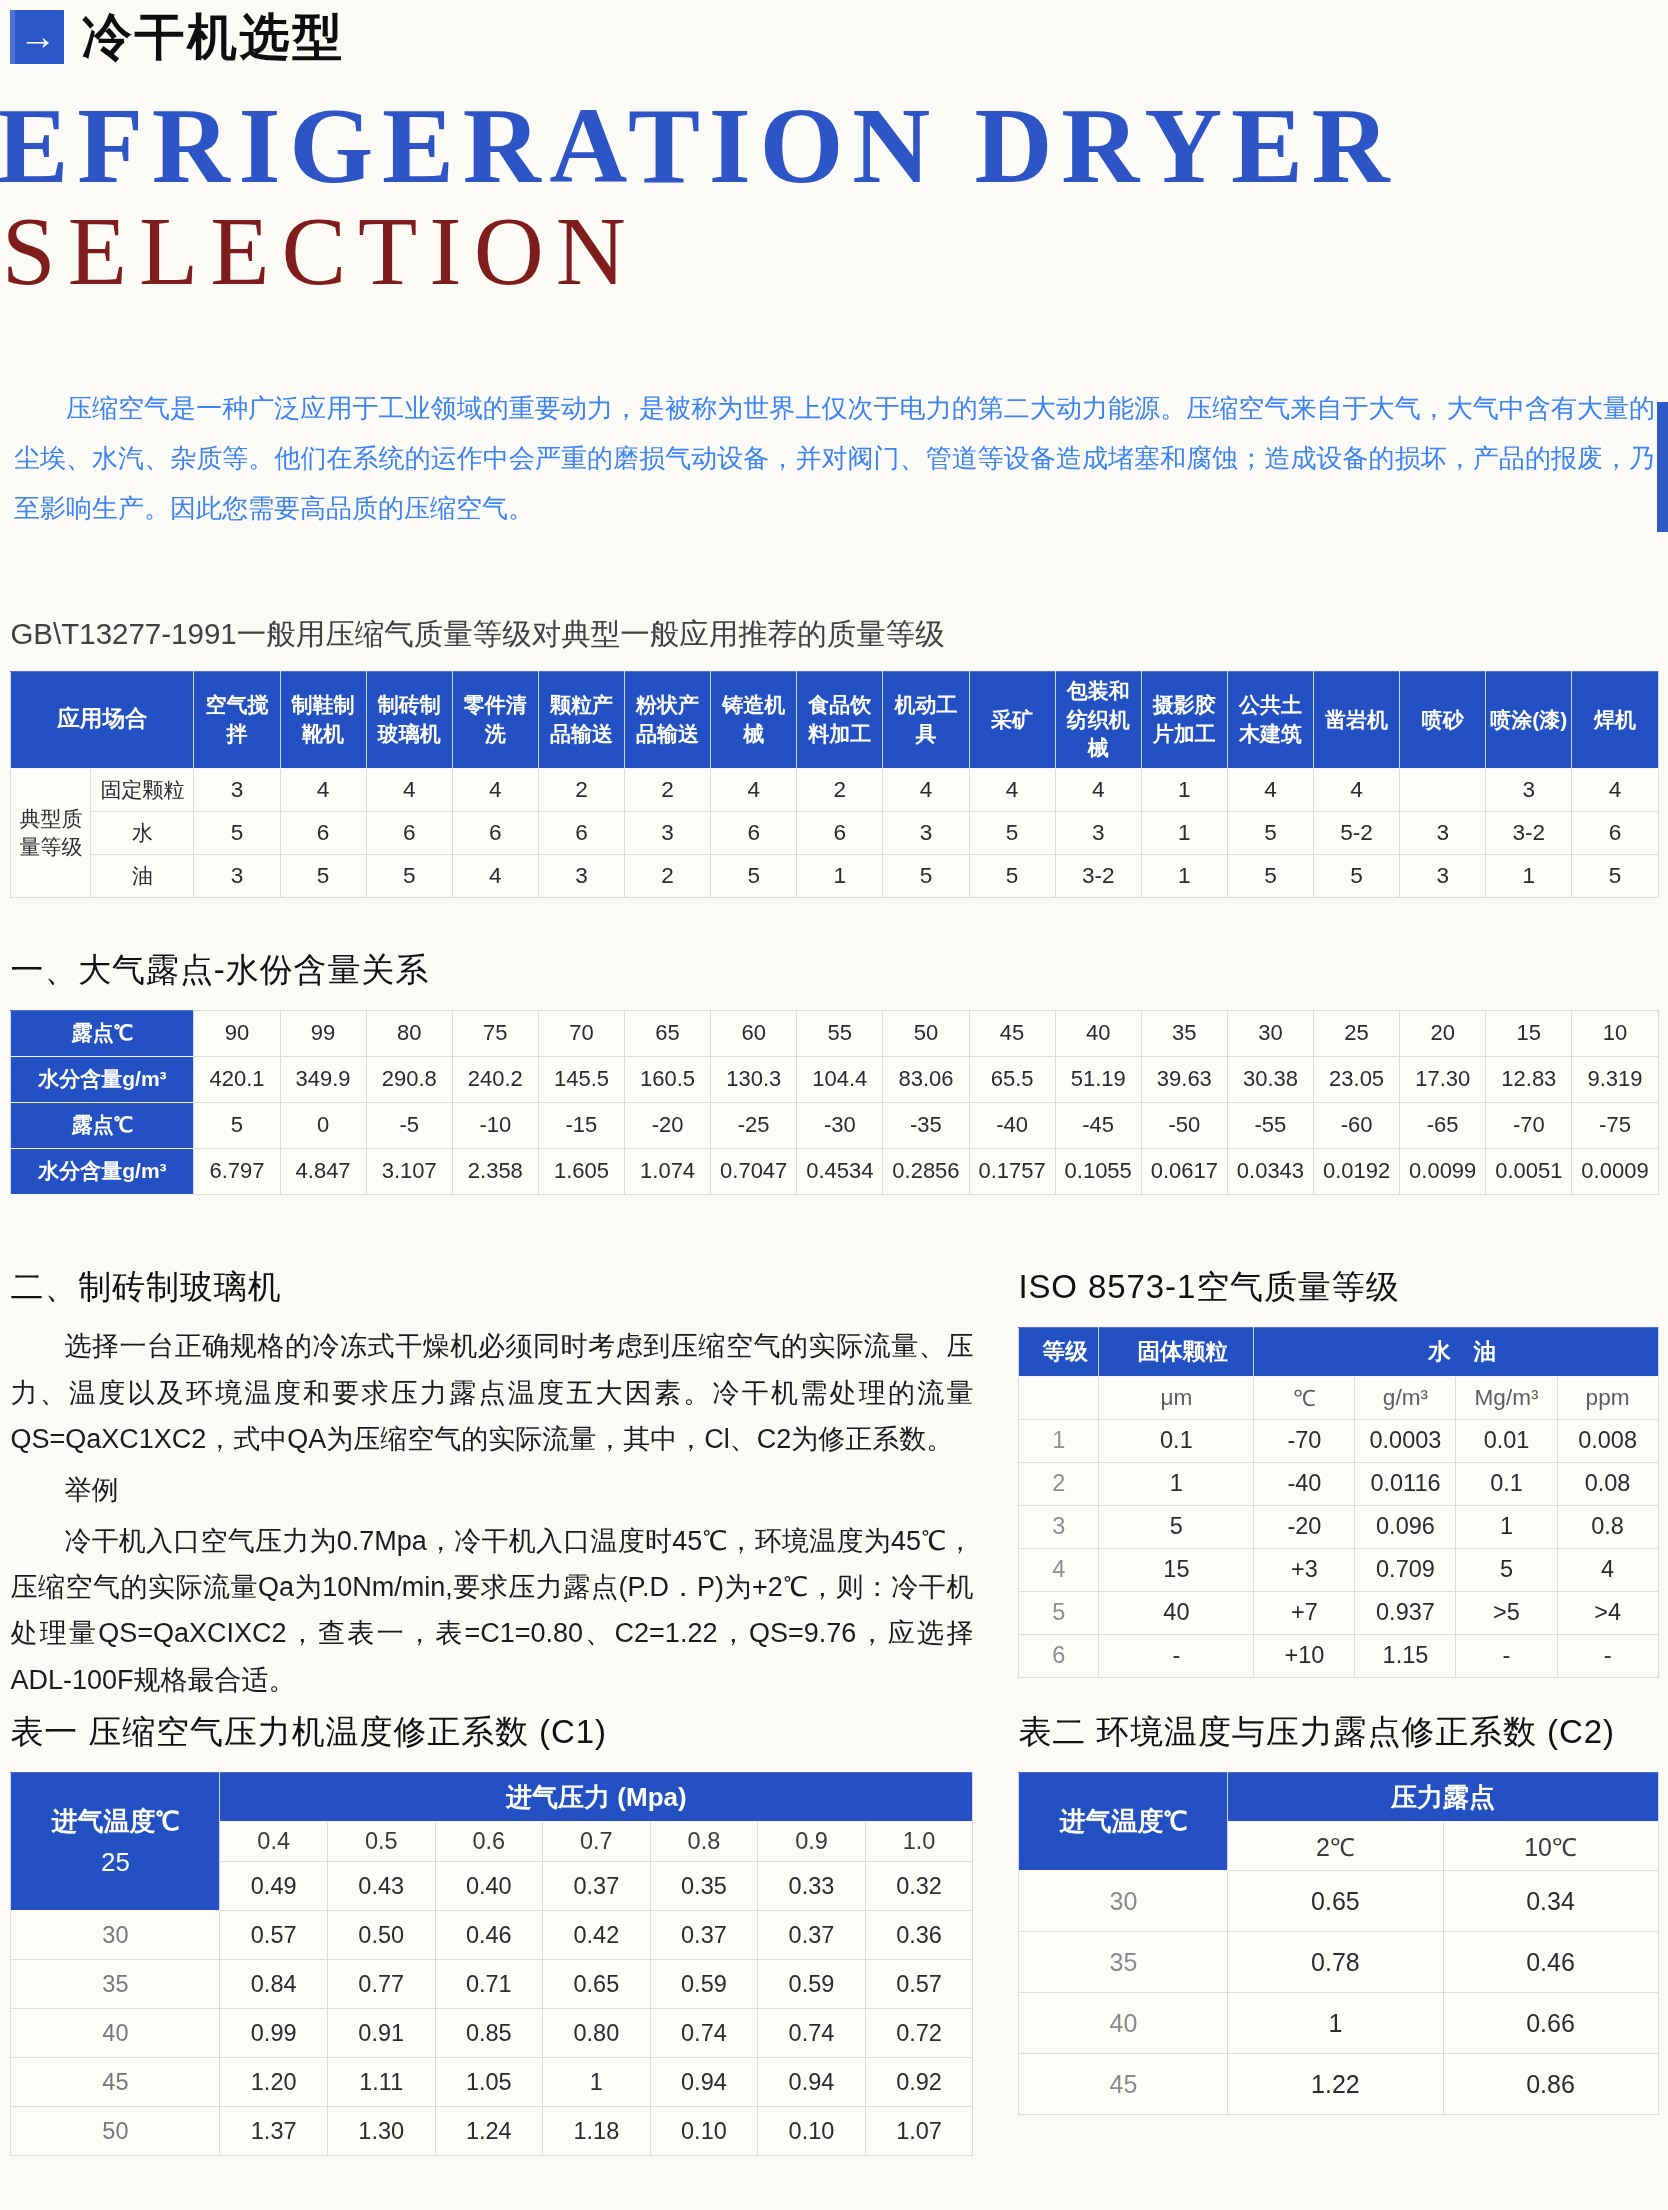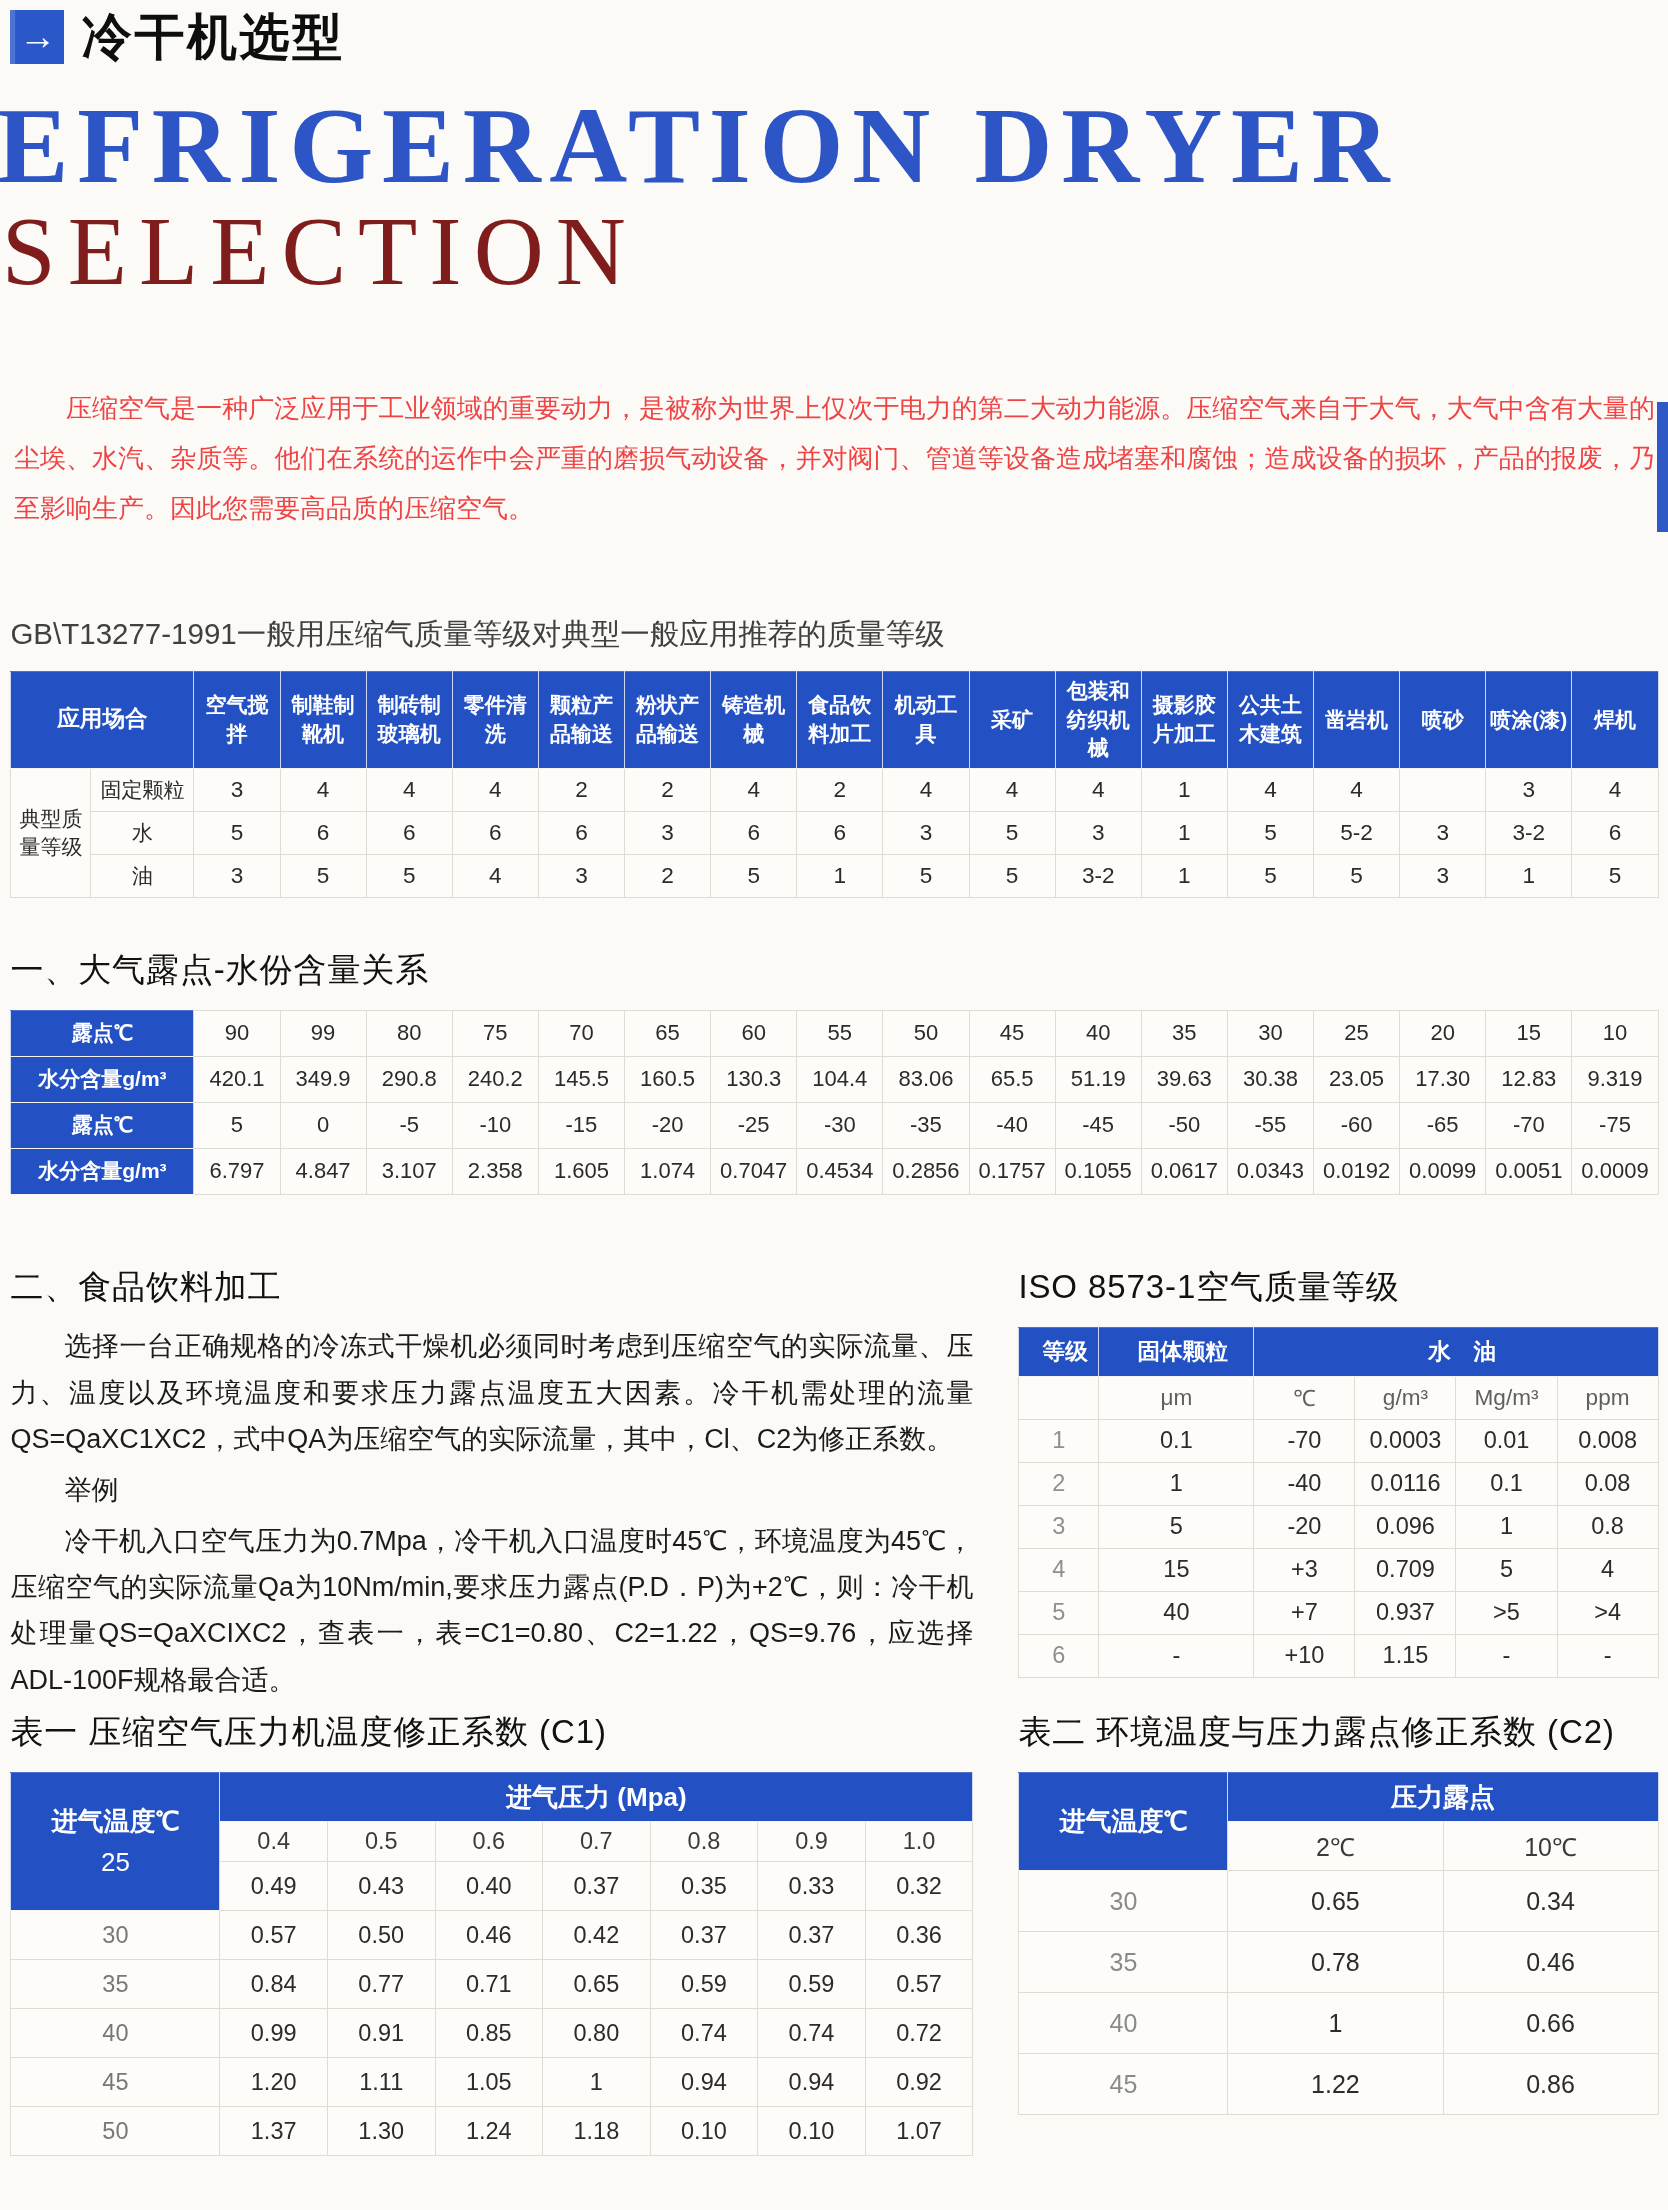--- a/index.html
+++ b/index.html
@@ -14,21 +14,21 @@
   .hd-icon{width:54px; height:54px; background:#2a58c8; color:#fff; display:flex;
            align-items:center; justify-content:center; font-size:37px; font-weight:700;
            box-shadow:inset 5.2px 0 0 #4d74d4;}
   .hd-cn{font-size:50px; font-weight:700; color:#0e0e0e; letter-spacing:2.6px;}
   .hd-en{font-family:"Liberation Serif",serif; font-size:108px; font-weight:700; color:#2d55c5;
          letter-spacing:8.7px; line-height:1.04; margin-top:24px; margin-left:-14px; white-space:nowrap;}
   .hd-sub{font-family:"Liberation Serif",serif; font-size:97px; font-weight:400; color:#7f1d1d;
           letter-spacing:12px; line-height:1.0; margin-top:1px; margin-left:-8.7px;}
 
   .intro{margin-top:83px; font-size:26px; line-height:1.93; text-align:justify;
-         text-indent:2em; color:#ef4444; padding:0 3.5px;}
+         text-indent:2em; color:#3b82f6; padding:0 3.5px;}
 
   .gb-title{margin-top:80px; font-size:29.5px; font-weight:500; color:#404040; line-height:1.35;}
 
   table.tbl{border-collapse:collapse; table-layout:fixed; width:100%; margin-top:17.4px;
             border-top:1.7px solid #b5b3ad; border-bottom:1.7px solid #9b9b9b;}
   .tbl td,.tbl th{border:0.9px solid #dedcd6; text-align:center; vertical-align:middle;
                   font-weight:400; background:#fdfcf9; color:#2b2b2b; padding:2.6px 3.5px;
                   overflow:hidden;}
   .tbl .blue{background:var(--blue); color:#fff; border:0.9px solid #runtime;
              border-color:#4d6fce #cfd8f0 #f5f4f0 #cfd8f0; font-weight:600;}
@@ -293,21 +293,21 @@
           <td class="val">0.0192</td>
           <td class="val">0.0099</td>
           <td class="val">0.0051</td>
           <td class="val">0.0009</td>
         </tr>
     </tbody>
   </table>
 
   <div class="cols">
     <div class="col-l">
-      <h2 class="sec-title" style="margin-top:0">二、食品饮料加工</h2>
+      <h2 class="sec-title" style="margin-top:0">二、制砖制玻璃机</h2>
       <p class="para indent" style="margin-top:14px">选择一台正确规格的冷冻式干燥机必须同时考虑到压缩空气的实际流量、压力、温度以及环境温度和要求压力露点温度五大因素。冷干机需处理的流量QS=QaXC1XC2，式中QA为压缩空气的实际流量，其中，Cl、C2为修正系数。</p>
       <p class="para indent">举例</p>
       <p class="para indent">冷干机入口空气压力为0.7Mpa，冷干机入口温度时45℃，环境温度为45℃，压缩空气的实际流量Qa为10Nm/min,要求压力露点(P.D．P)为+2℃，则：冷干机处理量QS=QaXCIXC2，查表一，表=C1=0.80、C2=1.22，QS=9.76，应选择ADL-100F规格最合适。</p>
     </div>
     <div class="col-r">
       <h2 class="sec-title" style="margin-top:0">ISO 8573-1空气质量等级</h2>
       <table class="tbl iso">
         <colgroup>
             <col class="c-grade">
             <col class="c-solid">

